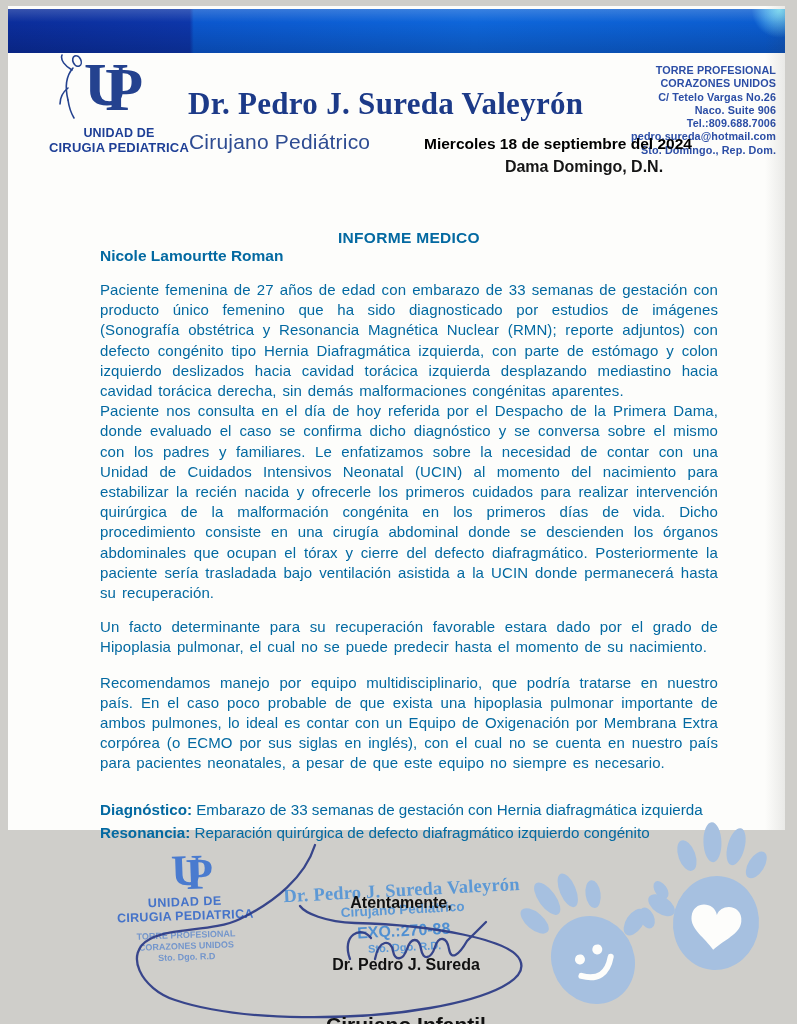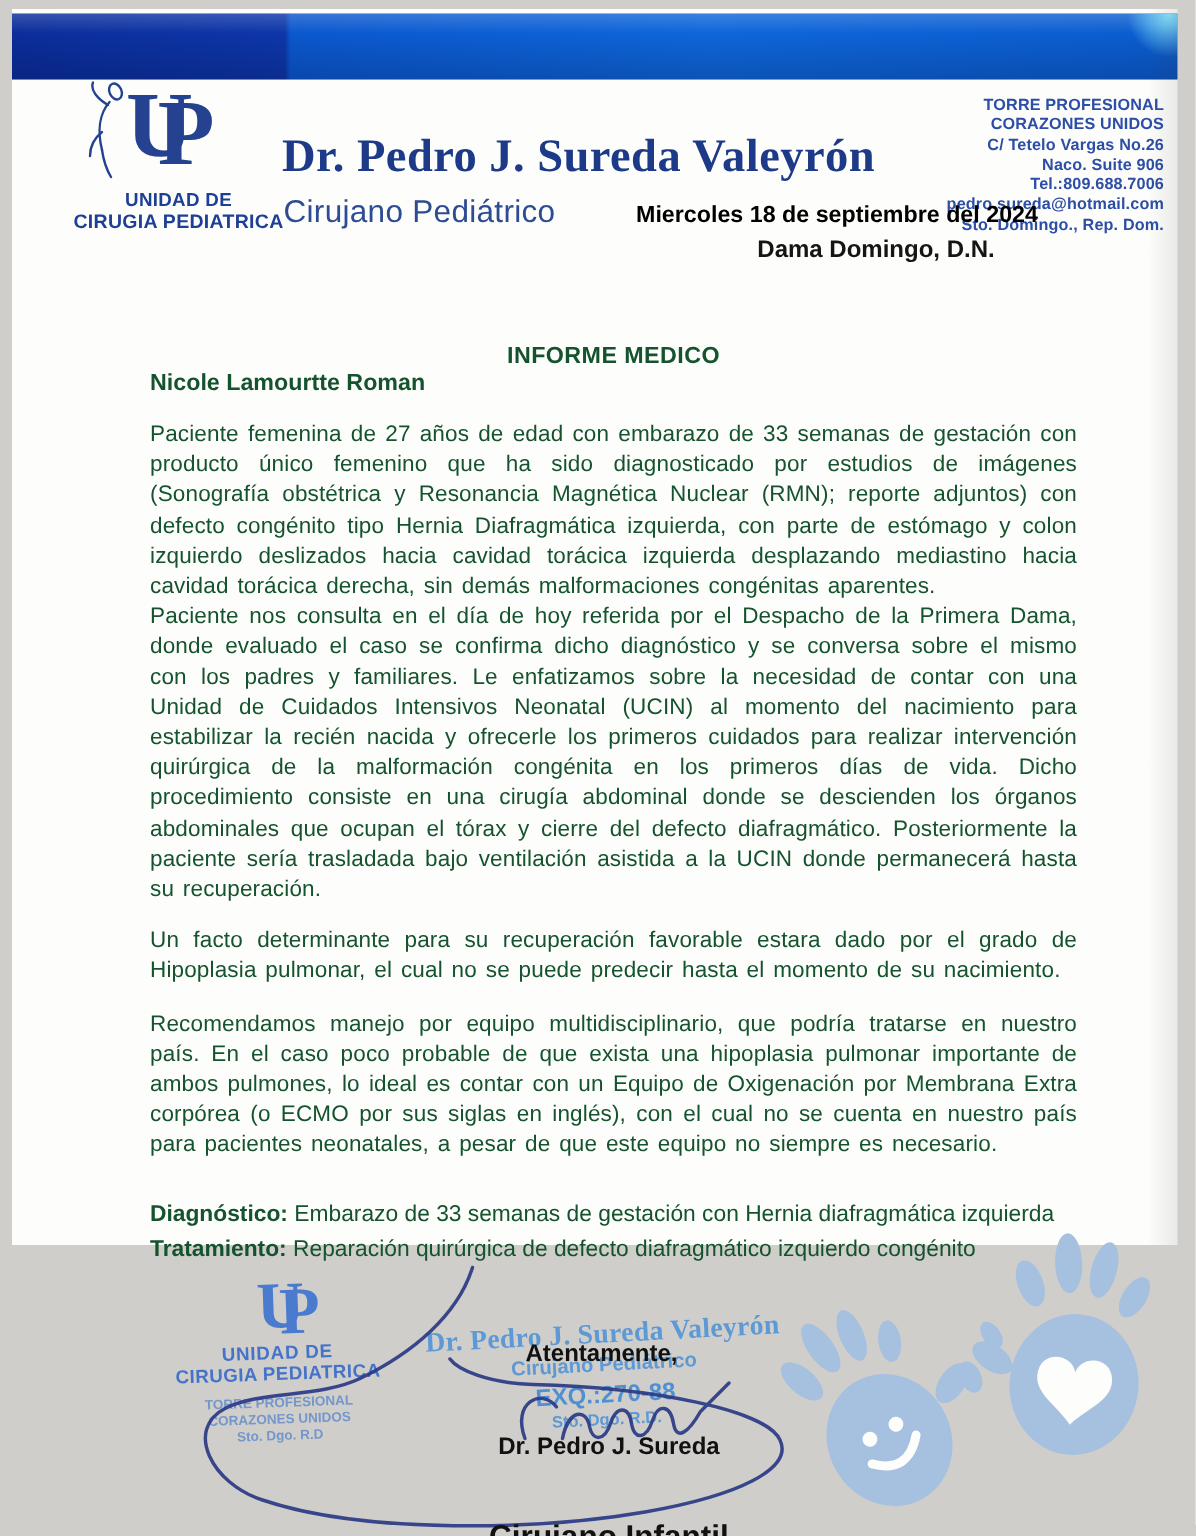--- a/index.html
+++ b/index.html
@@ -59,21 +59,21 @@
   .date-line {
     left:408px; top:129px; width:284px; text-align:center;
     font-size:15.5px; font-weight:700; color:#000000; z-index:5; white-space:nowrap;
   }
   .place-line {
     left:446px; top:152px; width:260px; text-align:center;
     font-size:16px; font-weight:600; color:#151515; z-index:5;
   }
 
   
-  .body-col { left:92px; top:223px; width:618px; color:#14532d; }
+  .body-col { left:92px; top:223px; width:618px; color:#0369a1; }
   .report-title { text-align:center; font-size:15.5px; font-weight:700; letter-spacing:0.3px; }
   .patient { font-size:15.5px; font-weight:700; }
   .body-col p.bp {
     margin-top:0; font-size:15px; line-height:20.2px; text-align:justify;
     word-spacing:1.6px; letter-spacing:0.1px;
   }
   p.bp.first { margin-top:15px; }
   p.bp.gap14 { margin-top:14px; }
   p.bp.gap15 { margin-top:15px; }
   .dx-block { margin-top:24px; font-size:15.2px; line-height:23.5px; }
@@ -157,21 +157,21 @@
 
     <div class="abs body-col">
       <div class="report-title">INFORME MEDICO</div>
       <div class="patient">Nicole Lamourtte Roman</div>
       <p class="bp first">Paciente femenina de 27 años de edad con embarazo de 33 semanas de gestación con producto único femenino que ha sido diagnosticado por estudios de imágenes (Sonografía obstétrica y Resonancia Magnética Nuclear (RMN); reporte adjuntos) con defecto congénito tipo Hernia Diafragmática izquierda, con parte de estómago y colon izquierdo deslizados hacia cavidad torácica izquierda desplazando mediastino hacia cavidad torácica derecha, sin demás malformaciones congénitas aparentes.</p>
       <p class="bp">Paciente nos consulta en el día de hoy referida por el Despacho de la Primera Dama, donde evaluado el caso se confirma dicho diagnóstico y se conversa sobre el mismo con los padres y familiares. Le enfatizamos sobre la necesidad de contar con una Unidad de Cuidados Intensivos Neonatal (UCIN) al momento del nacimiento para estabilizar la recién nacida y ofrecerle los primeros cuidados para realizar intervención quirúrgica de la malformación congénita en los primeros días de vida. Dicho procedimiento consiste en una cirugía abdominal donde se descienden los órganos abdominales que ocupan el tórax y cierre del defecto diafragmático. Posteriormente la paciente sería trasladada bajo ventilación asistida a la UCIN donde permanecerá hasta su recuperación.</p>
       <p class="bp gap14">Un facto determinante para su recuperación favorable estara dado por el grado de Hipoplasia pulmonar, el cual no se puede predecir hasta el momento de su nacimiento.</p>
       <p class="bp gap15">Recomendamos manejo por equipo multidisciplinario, que podría tratarse en nuestro país. En el caso poco probable de que exista una hipoplasia pulmonar importante de ambos pulmones, lo ideal es contar con un Equipo de Oxigenación por Membrana Extra corpórea (o ECMO por sus siglas en inglés), con el cual no se cuenta en nuestro país para pacientes neonatales, a pesar de que este equipo no siempre es necesario.</p>
       <div class="dx-block">
         <div><b>Diagnóstico:</b><span> Embarazo de 33 semanas de gestación con Hernia diafragmática izquierda</span></div>
-        <div><b>Tratamiento:</b><span> Reparación quirúrgica de defecto diafragmático izquierdo congénito</span></div>
+        <div><b>Resonancia:</b><span> Reparación quirúrgica de defecto diafragmático izquierdo congénito</span></div>
       </div>
     </div>
 
     <svg class="abs handprints" viewBox="0 0 268 258">
       <g fill="#a6c0e0">
         <g transform="translate(80,194) rotate(-30)">
           <ellipse cx="0" cy="0" rx="41" ry="45"></ellipse>
           <ellipse transform="rotate(-20 -31 -63)" cx="-31" cy="-63" rx="8.5" ry="17"></ellipse>
           <ellipse transform="rotate(-6 -9 -76)" cx="-9" cy="-76" rx="8.5" ry="19"></ellipse>
           <ellipse transform="rotate(7 13 -73)" cx="13" cy="-73" rx="8" ry="18"></ellipse>

